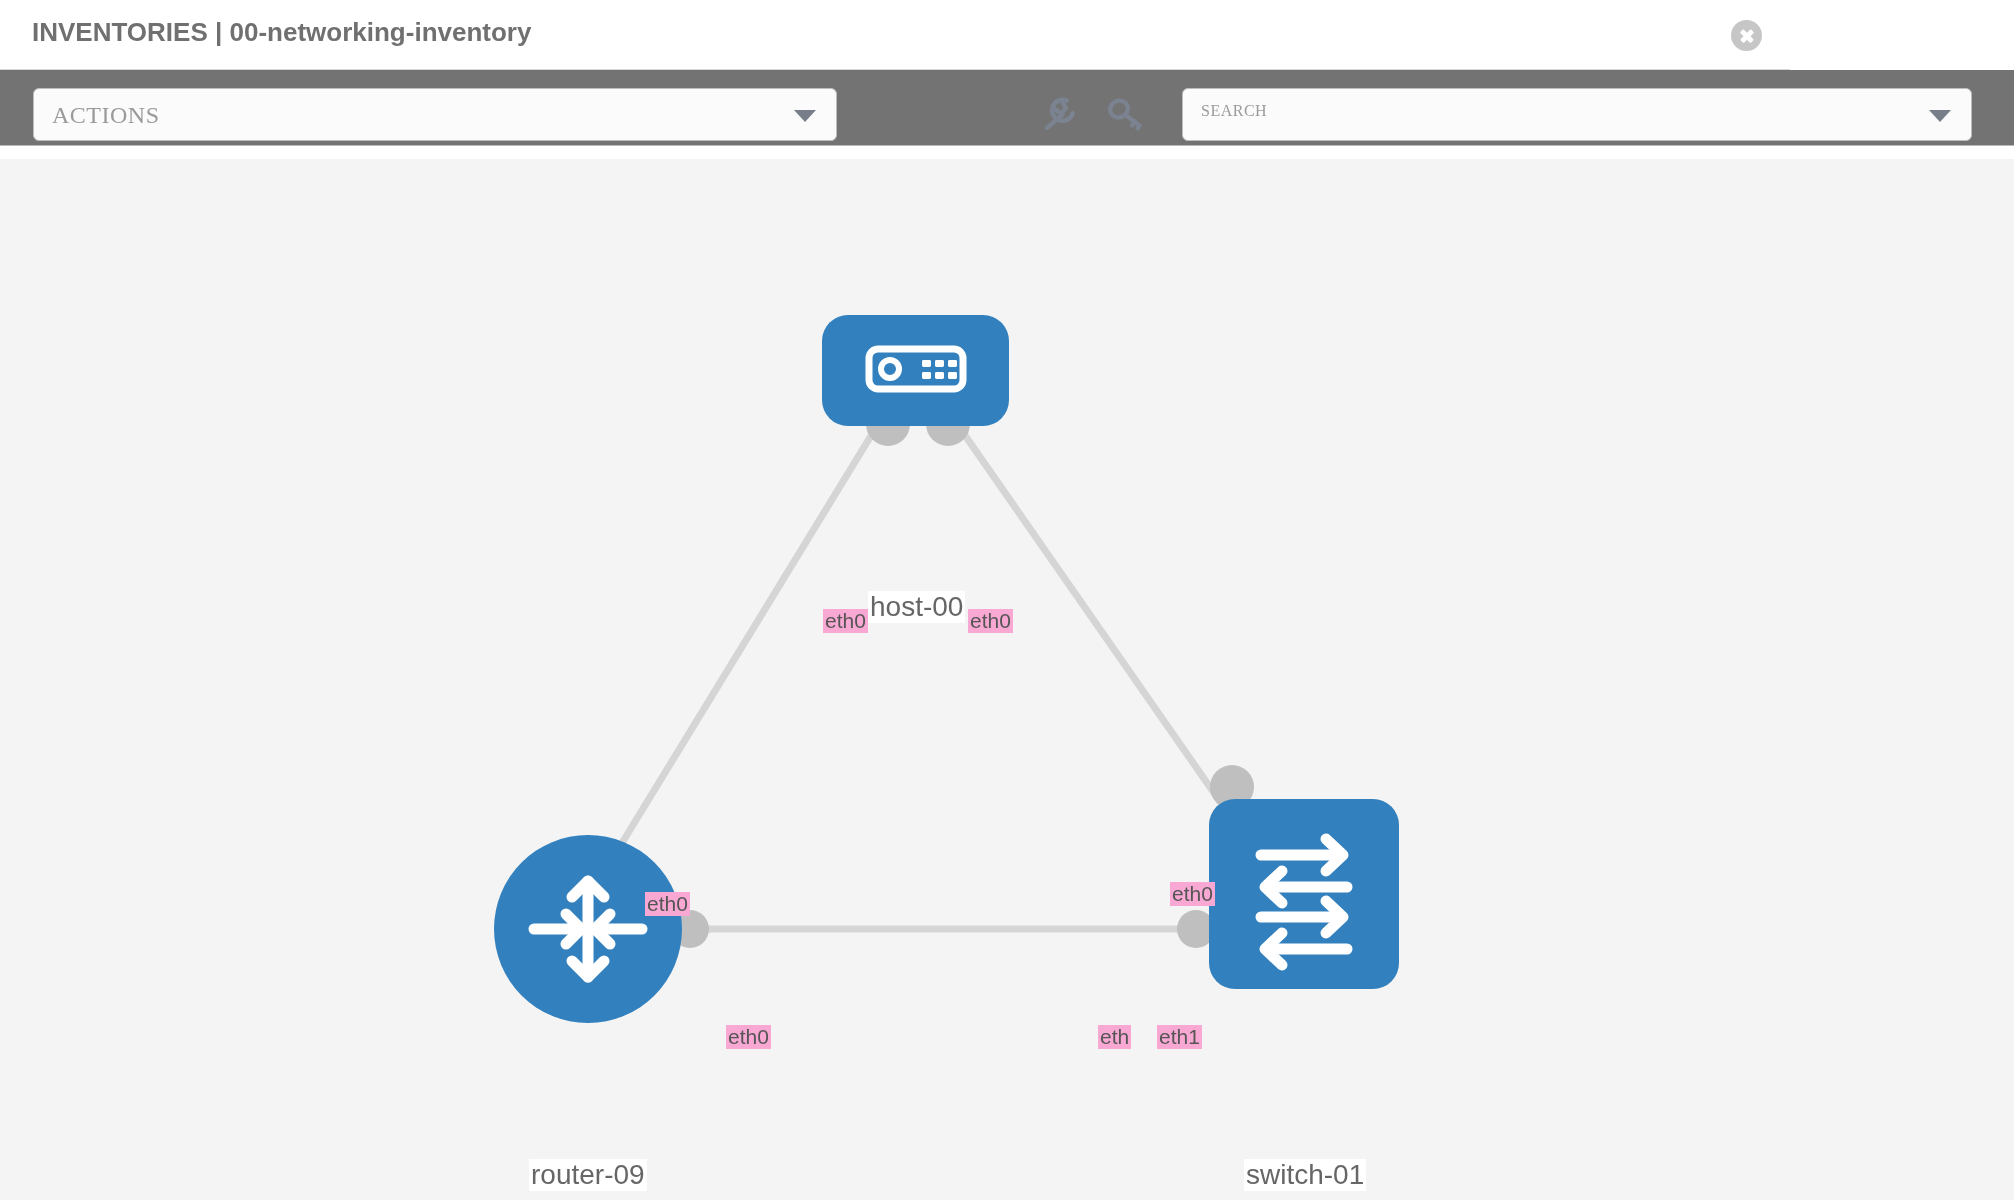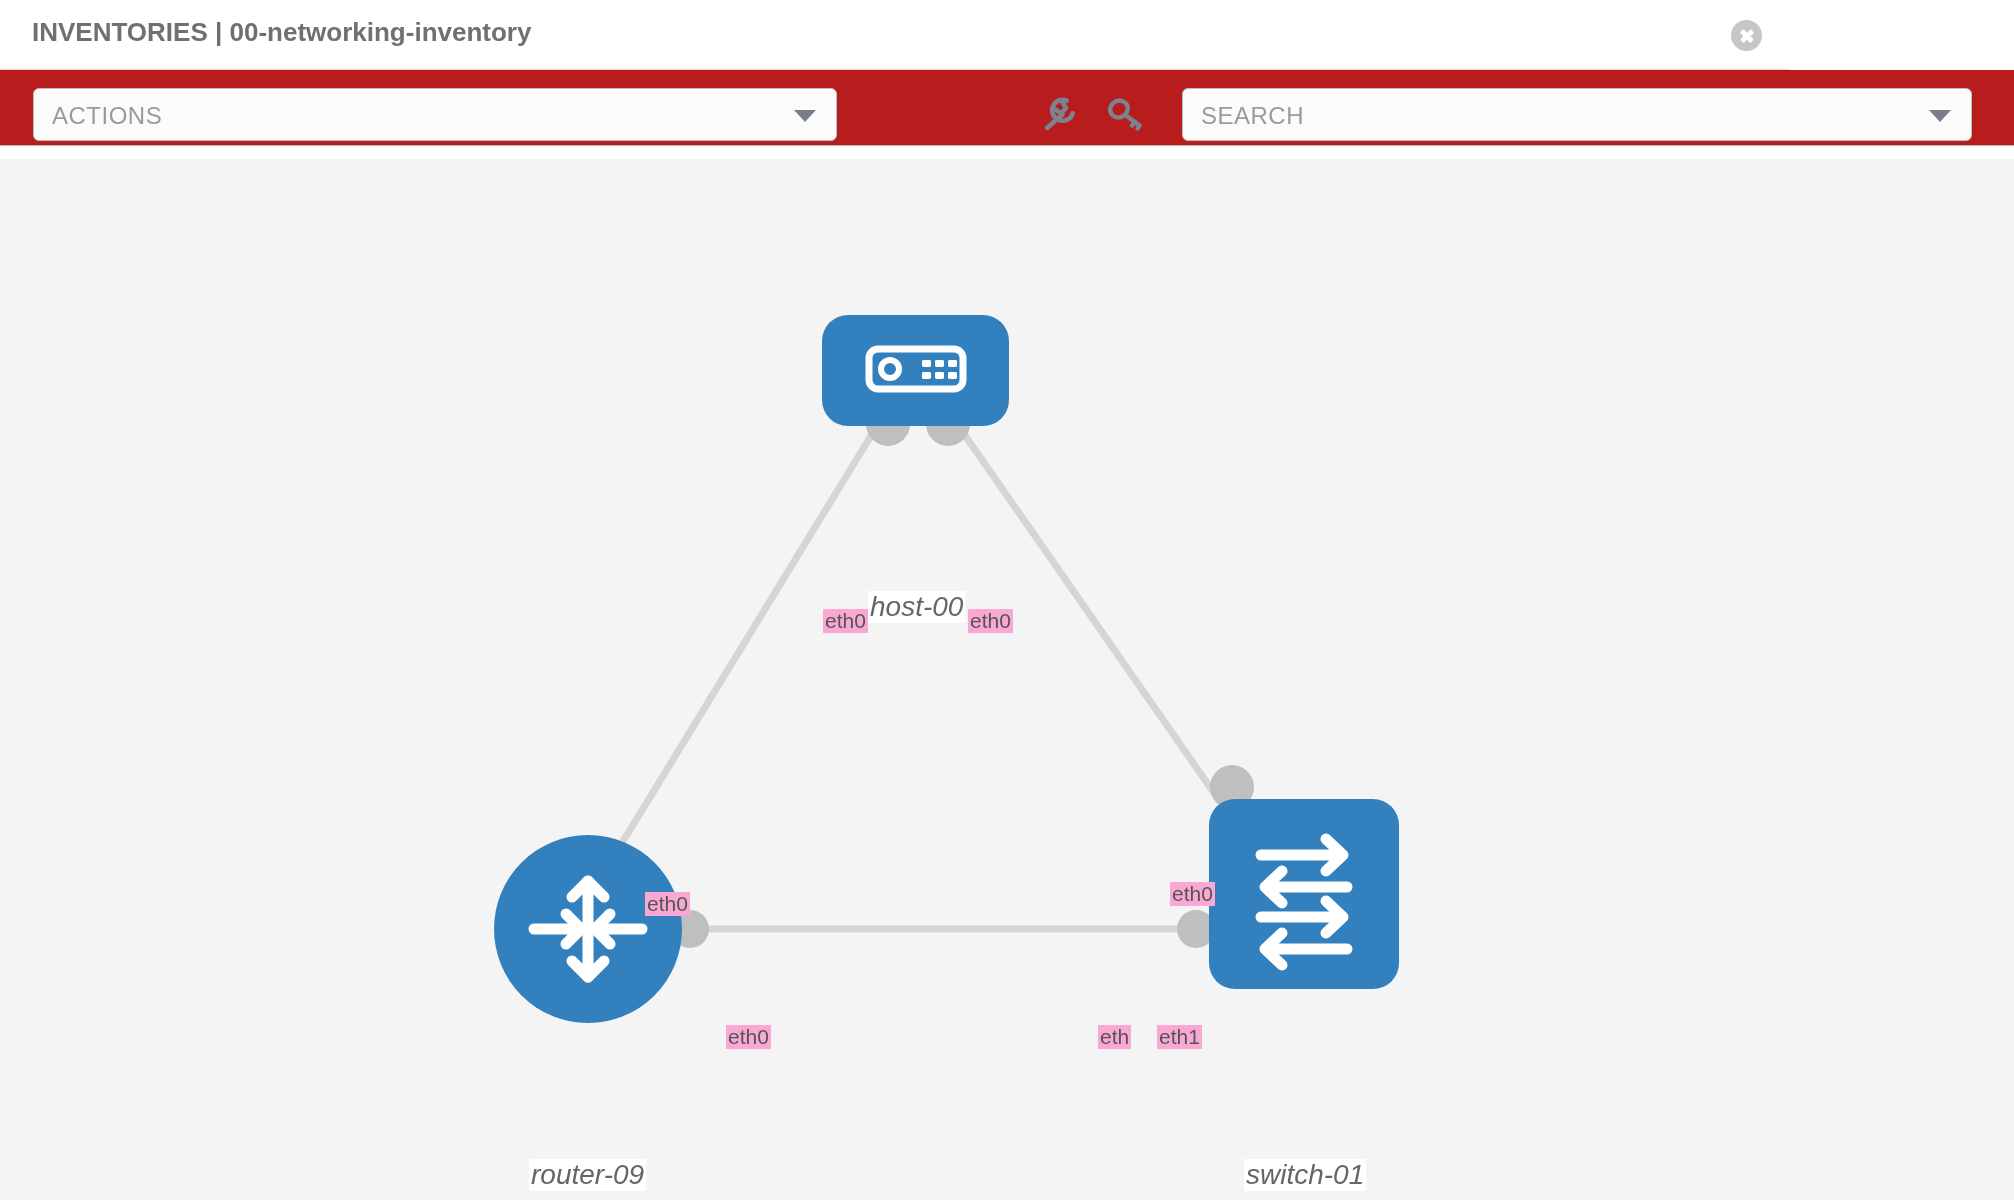--- a/index.html
+++ b/index.html
@@ -38,22 +38,23 @@
     width: 15px; height: 4.5px;
     background: #ffffff; border-radius: 1px;
   }
   .close-btn::before { transform: translate(-50%,-50%) rotate(45deg); }
   .close-btn::after  { transform: translate(-50%,-50%) rotate(-45deg); }
 
   
   .toolbar {
     position: absolute; left: 0; top: 70px;
     width: 2014px; height: 76px;
-    background: #b91c1c;
+    background: #737373;
     border-bottom: 1px solid #b9b9b9;
+    font-family: Liberation Serif, serif;
   }
   .actions-select {
     position: absolute; left: 33px; top: 18px;
     width: 804px; height: 53px;
     background: #fbfbfb;
     border: 1px solid #bdbdbd;
     border-radius: 6px;
     cursor: pointer;
   }
   .actions-select .lbl {
@@ -81,21 +82,21 @@
   .search-select {
     position: absolute; left: 1182px; top: 18px;
     width: 790px; height: 53px;
     background: #fbfbfb;
     border: 1px solid #bdbdbd;
     border-radius: 6px;
     cursor: text;
   }
   .search-select .lbl {
     position: absolute; left: 18px; top: 13px;
-    font-size: 24px; color: #9a9a9a;
+    font-size: 16px; color: #9a9a9a;
     letter-spacing: 0.5px;
   }
 
   
   .canvas {
     position: absolute; left: 0; top: 159px;
     width: 2014px; height: 1041px;
     background: #f4f4f4;
     overflow: hidden;
   }
@@ -123,21 +124,20 @@
     border-radius: 26px;
   }
 
   .node-label {
     position: absolute;
     font-size: 28px;
     color: #666666;
     background: #ffffff;
     white-space: nowrap;
     padding: 0 2px;
-    font-style: italic;
   }
   #label-host   { left: 868px;  top: 432px; }
   #label-router { left: 529px;  top: 1000px; }
   #label-switch { left: 1244px; top: 1000px; }
 
   .edge-label {
     position: absolute;
     font-size: 21px;
     color: #555555;
     background: #f9a8d4;

